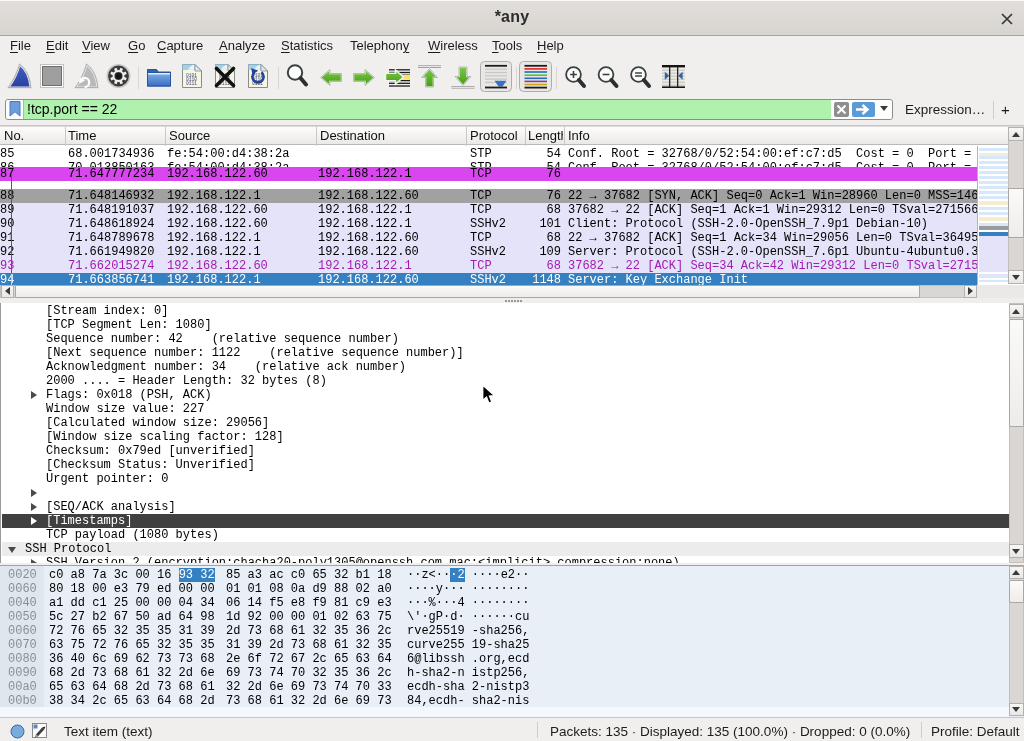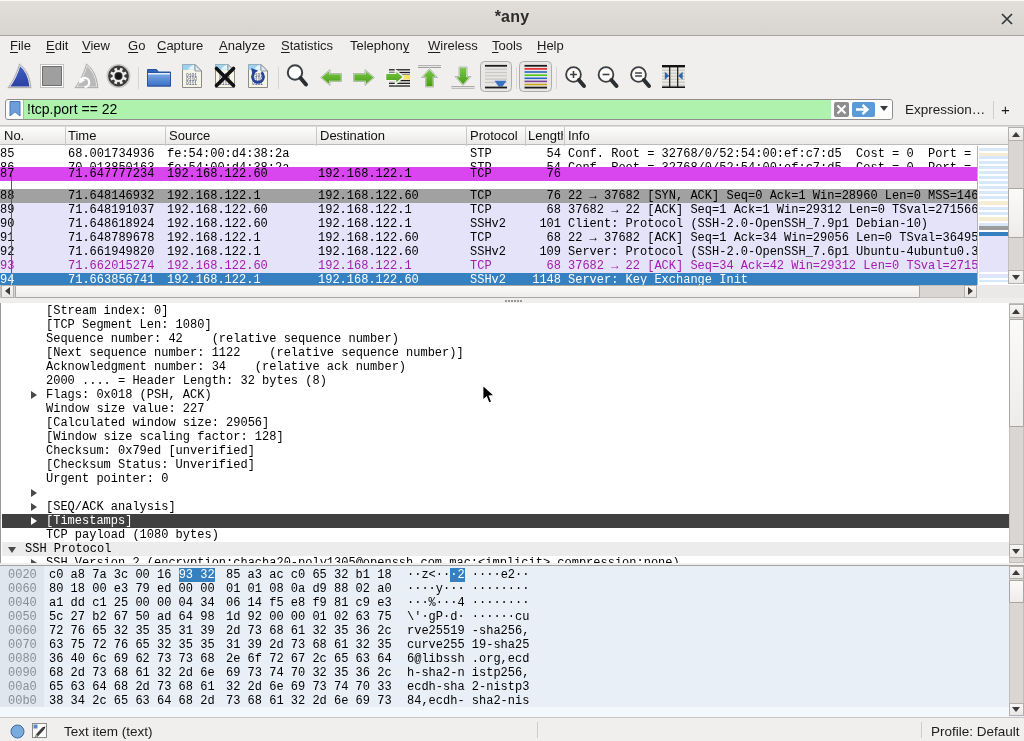--- a/index.html
+++ b/index.html
@@ -398,20 +398,21 @@
     </svg>
 <svg class="abs" style="left:32px;top:5px" width="15" height="15">
       <rect x="0.5" y="0.5" width="14" height="14" fill="#fcfcfc" stroke="#8a8a8a"></rect>
       <rect x="1.5" y="1.5" width="4" height="4" fill="#5b87c8"></rect>
       <path d="M4 11.5 L10.2 4.6 L12.2 6.4 L6 13.3 z" fill="#3c3c3c"></path>
       <path d="M10.2 4.6 L12.2 6.4 L13.4 3.4 z" fill="#1a1a1a"></path>
       <path d="M4 11.5 L6 13.3 L3.2 14.2 z" fill="#c8c8c8" stroke="#555" stroke-width="0.5"></path>
     </svg>
 <span class="abs" style="left:64px;top:6px;font-size:13.5px;color:#1c1c1c">Text item (text)</span>
 <div class="abs" style="left:537px;top:4px;width:1px;height:16px;background:#cfccc9"></div>
+<span class="abs" style="left:550px;top:6px;font-size:13.5px;color:#1c1c1c">Packets: 135 · Displayed: 135 (100.0%) · Dropped: 0 (0.0%)</span>
 <div class="abs" style="left:921px;top:4px;width:1px;height:16px;background:#cfccc9"></div>
 <span class="abs" style="left:931px;top:6px;font-size:13.5px;color:#1c1c1c">Profile: Default</span>
 </div>
 
 <svg class="abs" style="left:481px;top:384px" width="15" height="21" viewBox="0 0 14 21">
 <path d="M1.2 1 L1.2 16.6 L5 13.1 L7.4 19.2 L10.4 18 L8 12.1 L13.2 11.7 Z" fill="#000" stroke="#fff" stroke-width="1.4"></path>
 </svg>
 <div class="sb-bt abs" style="left:1008px;top:127px;width:16px;height:14px"></div>
 <div class="arr" style="left:1011.5px;top:131.5px;border-left:4.5px solid transparent;border-right:4.5px solid transparent;border-bottom:5px solid #3a3a3a"></div>
 <div class="sb-th abs" style="left:1008px;top:188px;width:16px;height:50px"></div>

